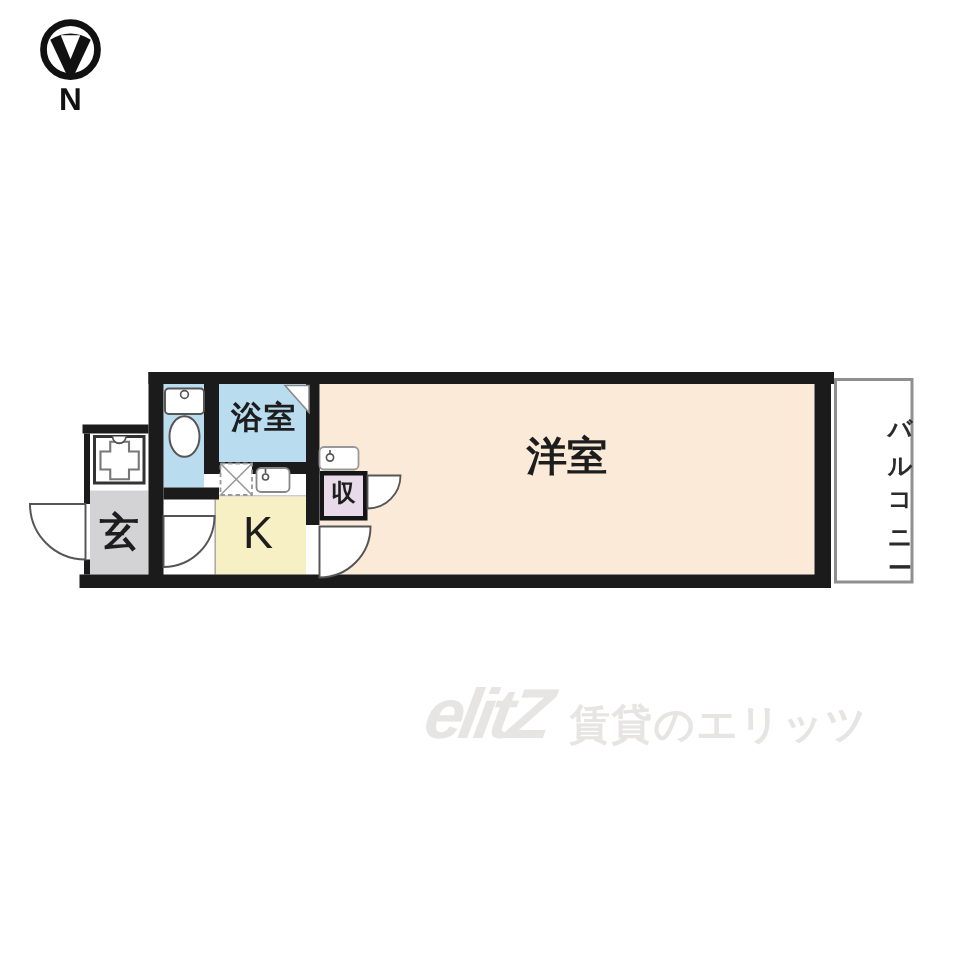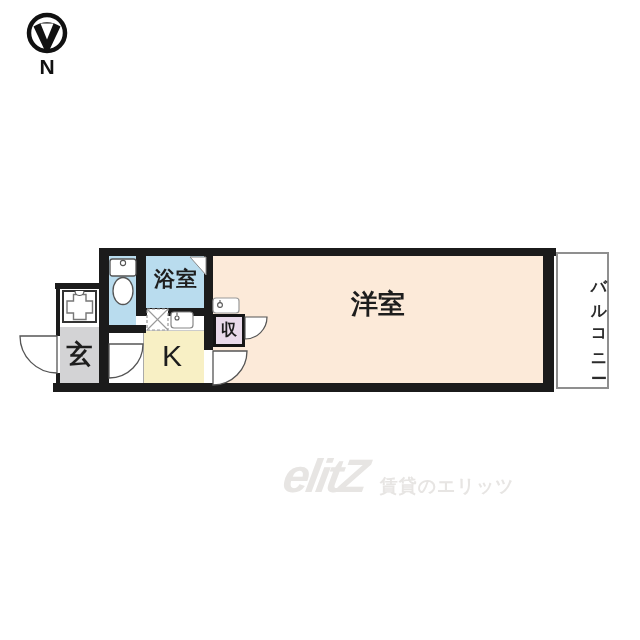--- a/index.html
+++ b/index.html
@@ -24,21 +24,21 @@
     display:flex;justify-content:center;
   }
   #watermark{
     position:absolute;left:284px;top:448px;display:flex;align-items:baseline;
     color:#e7e5e3;white-space:nowrap;user-select:none;
   }
   #watermark .logo{
     font-size:47px;font-weight:bold;font-style:italic;letter-spacing:-3px;
     transform:skewX(-10deg);display:inline-block;
   }
-  #watermark .tagline{font-size:18px;font-weight:bold;margin-left:14px;letter-spacing:1px;}
+  #watermark .tagline{font-size:27px;font-weight:bold;margin-left:14px;letter-spacing:1px;}
   svg{position:absolute;left:0;top:0;}
 </style>
 </head>
 <body>
 
 <div id="stage">
 
   <div class="room" id="toilet-room" style="left:109px;top:256px;width:27px;height:69px;"></div>
   <div class="room" id="bath-room" style="left:146px;top:256px;width:58px;height:60px;"></div>
   <div class="room" id="main-room" style="left:213px;top:256px;width:330px;height:127px;"></div>

